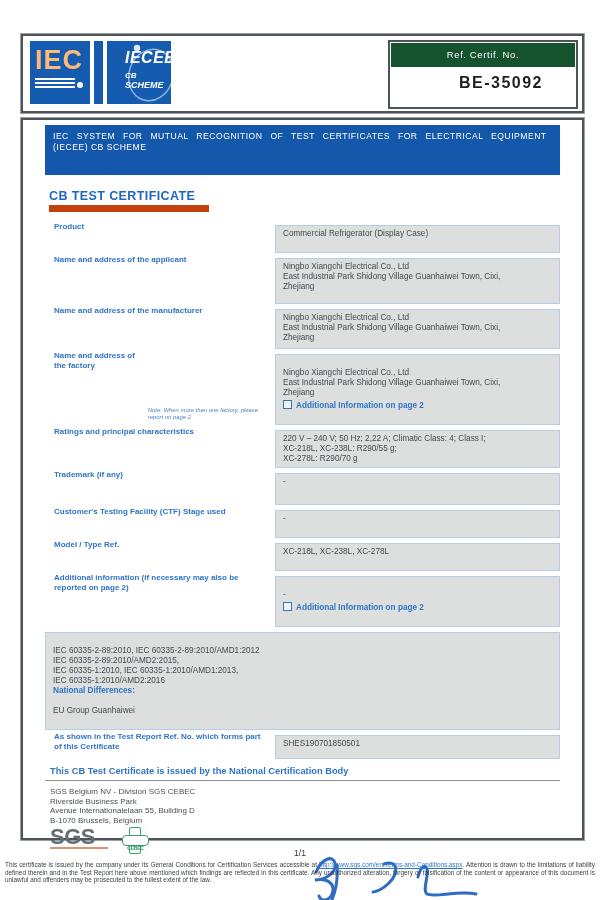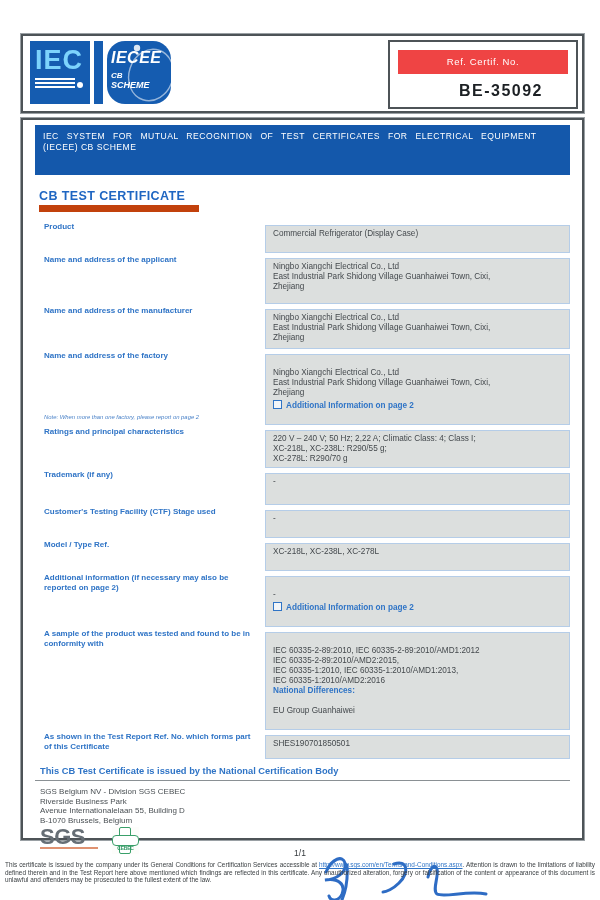--- a/index.html
+++ b/index.html
@@ -4,57 +4,57 @@
 <style>
   html,body{margin:0;padding:0;background:#ffffff;}
   body{width:600px;height:900px;position:relative;font-family:"Liberation Sans",sans-serif;-webkit-font-smoothing:antialiased;}
   .abs{position:absolute;}
   
   .frame{border:1px solid #9aa0a4;background:#fff;}
   .frame-inner{border:2px solid #4d5357;height:100%;box-sizing:border-box;background:#fff;position:relative;}
   
   #header-box{left:20px;top:33px;width:563px;height:79px;}
   .hdr-content{position:relative;height:100%;}
-  .logo-iec{position:absolute;left:7px;top:5px;width:60px;height:63px;background:#155cb0;color:#7dd3fc;box-sizing:border-box;padding:4px 5px 0 5px;}
+  .logo-iec{position:absolute;left:7px;top:5px;width:60px;height:63px;background:#155cb0;color:#fdba74;box-sizing:border-box;padding:4px 5px 0 5px;}
   .logo-iec .iec-word{font-size:27px;font-weight:700;letter-spacing:1px;line-height:30px;}
   .iec-lines{position:relative;margin-top:3px;}
   .iec-lines div{height:2px;background:#fff;margin-top:2px;width:40px;}
   .iec-dot{position:absolute;right:2px;bottom:0px;width:6px;height:6px;border-radius:50%;background:#fff;}
   .logo-stripe{position:absolute;left:71px;top:5px;width:9px;height:63px;background:#155cb0;}
-  .logo-iecee{position:absolute;left:84px;top:5px;width:64px;height:63px;background:#155cb0;color:#fff;box-sizing:border-box;padding:8px 4px 0 4px;overflow:hidden;border-radius:18px;}
+  .logo-iecee{position:absolute;left:84px;top:5px;width:64px;height:63px;background:#155cb0;color:#fff;box-sizing:border-box;padding:8px 4px 0 18px;overflow:hidden;}
   .logo-iecee svg{position:absolute;left:0;top:0;}
   .iecee-word{font-size:16px;font-weight:700;font-style:italic;letter-spacing:.5px;position:relative;}
   .iecee-cb{font-size:8px;font-weight:700;font-style:italic;margin-top:4px;position:relative;}
   .iecee-scheme{font-size:9px;font-weight:700;font-style:italic;position:relative;}
   .ref-box{position:absolute;right:4px;top:4px;width:186px;height:65px;border:2px solid #4d5357;background:#fff;}
-  .ref-bar{margin:8px;height:24px;background:#ef4444;color:#fff;font-size:9.5px;text-align:center;line-height:24px;letter-spacing:.6px;}
+  .ref-bar{margin:1px;height:24px;background:#14532d;color:#fff;font-size:9.5px;text-align:center;line-height:24px;letter-spacing:.6px;}
   .ref-no{text-align:center;font-size:16px;font-weight:700;letter-spacing:1.5px;color:#1c2024;margin-top:7px;padding-left:36px;}
   
   #main-box{left:20px;top:117px;width:563px;height:722px;}
-  .main-pad{padding:4px 11px;height:100%;box-sizing:border-box;position:relative;}
+  .main-pad{padding:4px 21px;height:100%;box-sizing:border-box;position:relative;}
   .banner{background:#1458ab;color:#fff;margin:1px 1px 7px 1px;height:50px;box-sizing:border-box;padding:6px 8px;font-size:8.6px;letter-spacing:.5px;line-height:11px;}
   .banner .sp{word-spacing:5px;}
   .cert-title{color:#1f66c2;font-weight:700;font-size:12.5px;letter-spacing:.4px;margin:7px 0 8px 5px;display:inline-block;border-bottom:7px solid #c2410c;padding:0 14px 2px 0;}
   
   .rows{margin:0 1px;}
   .row{display:flex;margin-top:-1px;}
   .lbl{width:230px;flex:none;box-sizing:border-box;padding:3px 10px 2px 9px;color:#2f74c6;font-size:8px;font-weight:700;line-height:9.6px;}
   .val{flex:1;background:#dcdfde;border:1px solid #b5cde8;box-sizing:border-box;padding:3px 7px;font-size:8.2px;line-height:10px;color:#44494d;white-space:pre-line;margin-top:6px;}
   .r-product .val{min-height:28px;}  .r-product{min-height:28px;}
   .r-applicant{min-height:52px;}
   .r-manufacturer{min-height:46px;}
   .r-factory{min-height:62px;}
   .r-ratings{min-height:44px;}
   .r-trademark{min-height:38px;}
   .r-ctf{min-height:34px;}
   .r-model{min-height:34px;}
   .r-additional{min-height:40px;}
   .r-conformity{min-height:75px;}
   .r-testreport{min-height:30px;}
-  .lbl-col{display:flex;flex-direction:column;}
+  .lbl-col{display:flex;flex-direction:row;}
   .note{margin-top:auto;font-size:5.9px;font-style:italic;font-weight:400;color:#4a82c8;line-height:7px;padding-bottom:2px;}
   .cbline{color:#2f74c6;font-weight:700;white-space:nowrap;margin-top:2px;}
   .cb{display:inline-block;width:7px;height:7px;border:1px solid #2f74c6;background:#f2f5f8;vertical-align:-1px;margin-right:4px;}
   .nd{color:#2f74c6;font-weight:700;}
   
   .issued{margin:3px 1px 0 1px;padding:4px 4px 4px 5px;color:#2f74c6;font-weight:700;font-size:9.3px;border-bottom:1px solid #8a9094;}
   .ncb{display:flex;margin:4px 1px 0 1px;padding:2px 6px 0 5px;flex-direction:column;}
   .ncb-addr{font-size:8px;line-height:9.6px;color:#4a5054;white-space:pre-line;flex:1;}
   .logos{display:flex;align-items:flex-start;gap:14px;padding-right:26px;padding-top:2px;}
   .sgs{font-size:22px;font-weight:700;color:#666e75;letter-spacing:-.5px;line-height:20px;}
@@ -181,21 +181,20 @@
           <div class="lbl">Additional information (if necessary may also be reported on page 2)</div>
           <div class="val">
             <span>-</span>
             <div class="cbline">
               <span class="cb"></span><span>Additional Information on page 2</span>
             </div>
           </div>
         </div>
 
         <div class="row r-conformity">
-          <div class="lbl">A sample of the product was tested and found to be in conformity with</div>
           <div class="val">
             <span>IEC 60335-2-89:2010, IEC 60335-2-89:2010/AMD1:2012
 IEC 60335-2-89:2010/AMD2:2015,
 IEC 60335-1:2010, IEC 60335-1:2010/AMD1:2013,
 IEC 60335-1:2010/AMD2:2016</span>
             <div class="nd">National Differences:</div>
             <div>EU Group Guanhaiwei</div>
           </div>
         </div>
 

